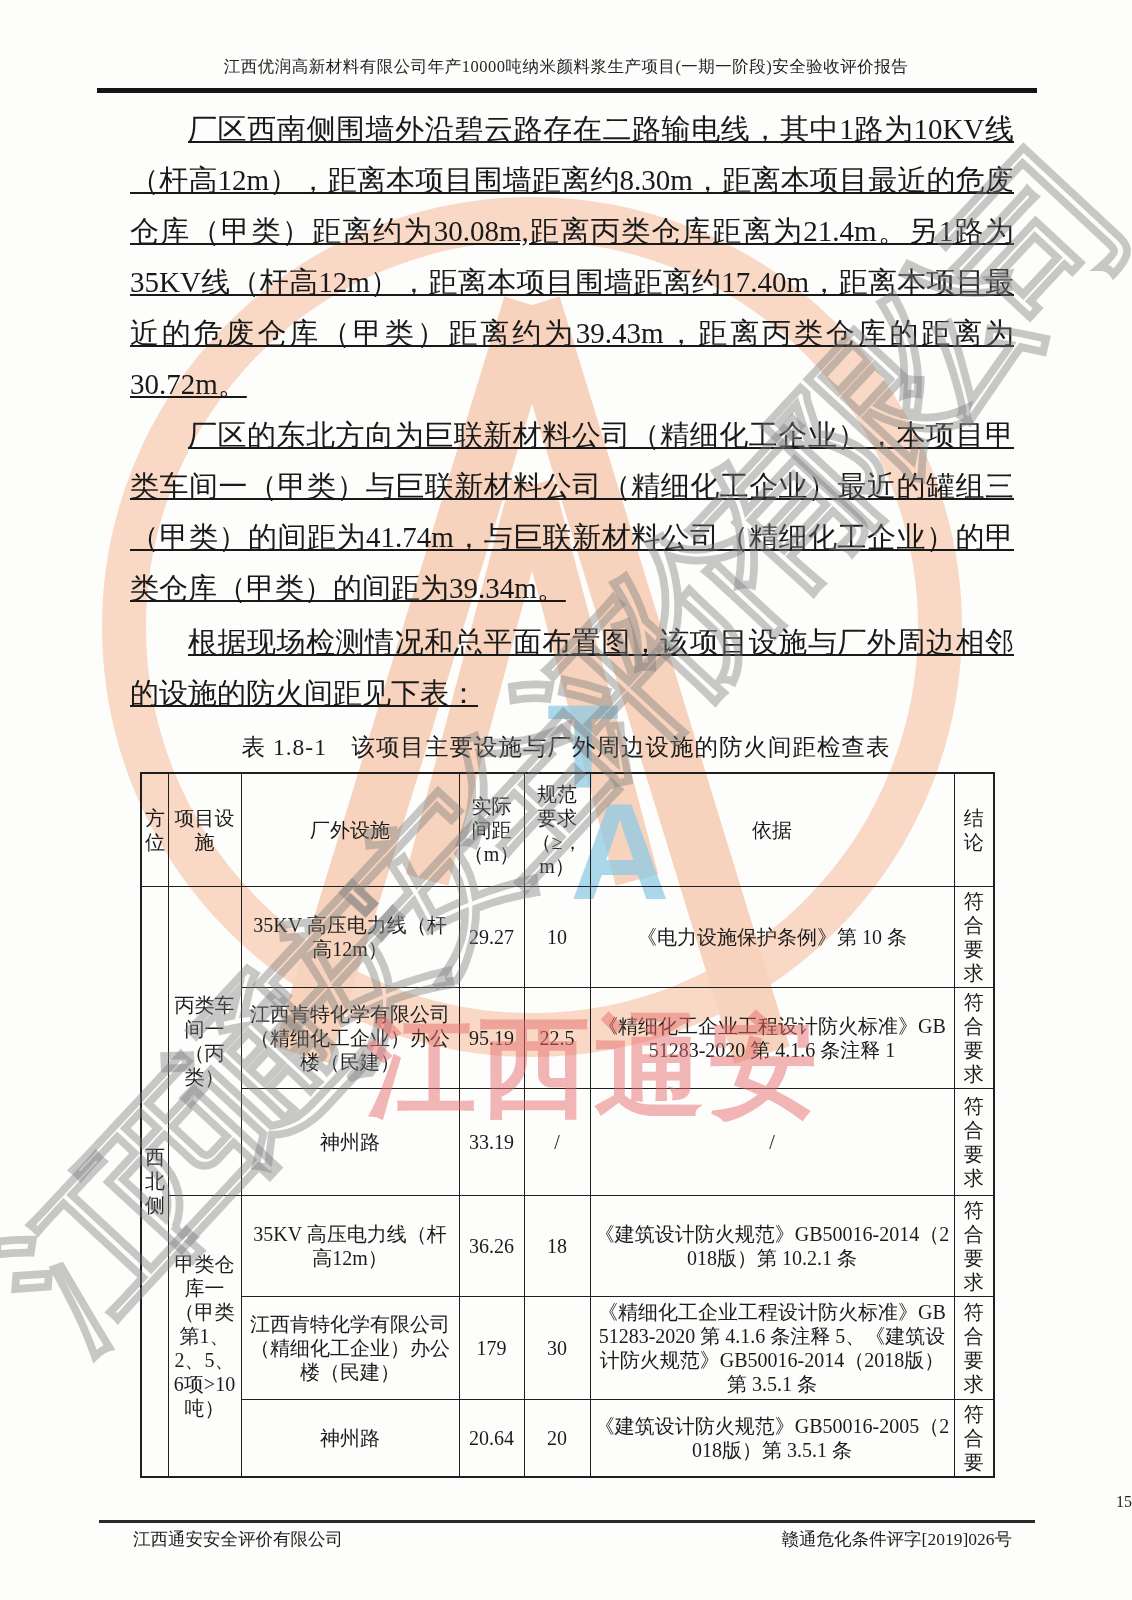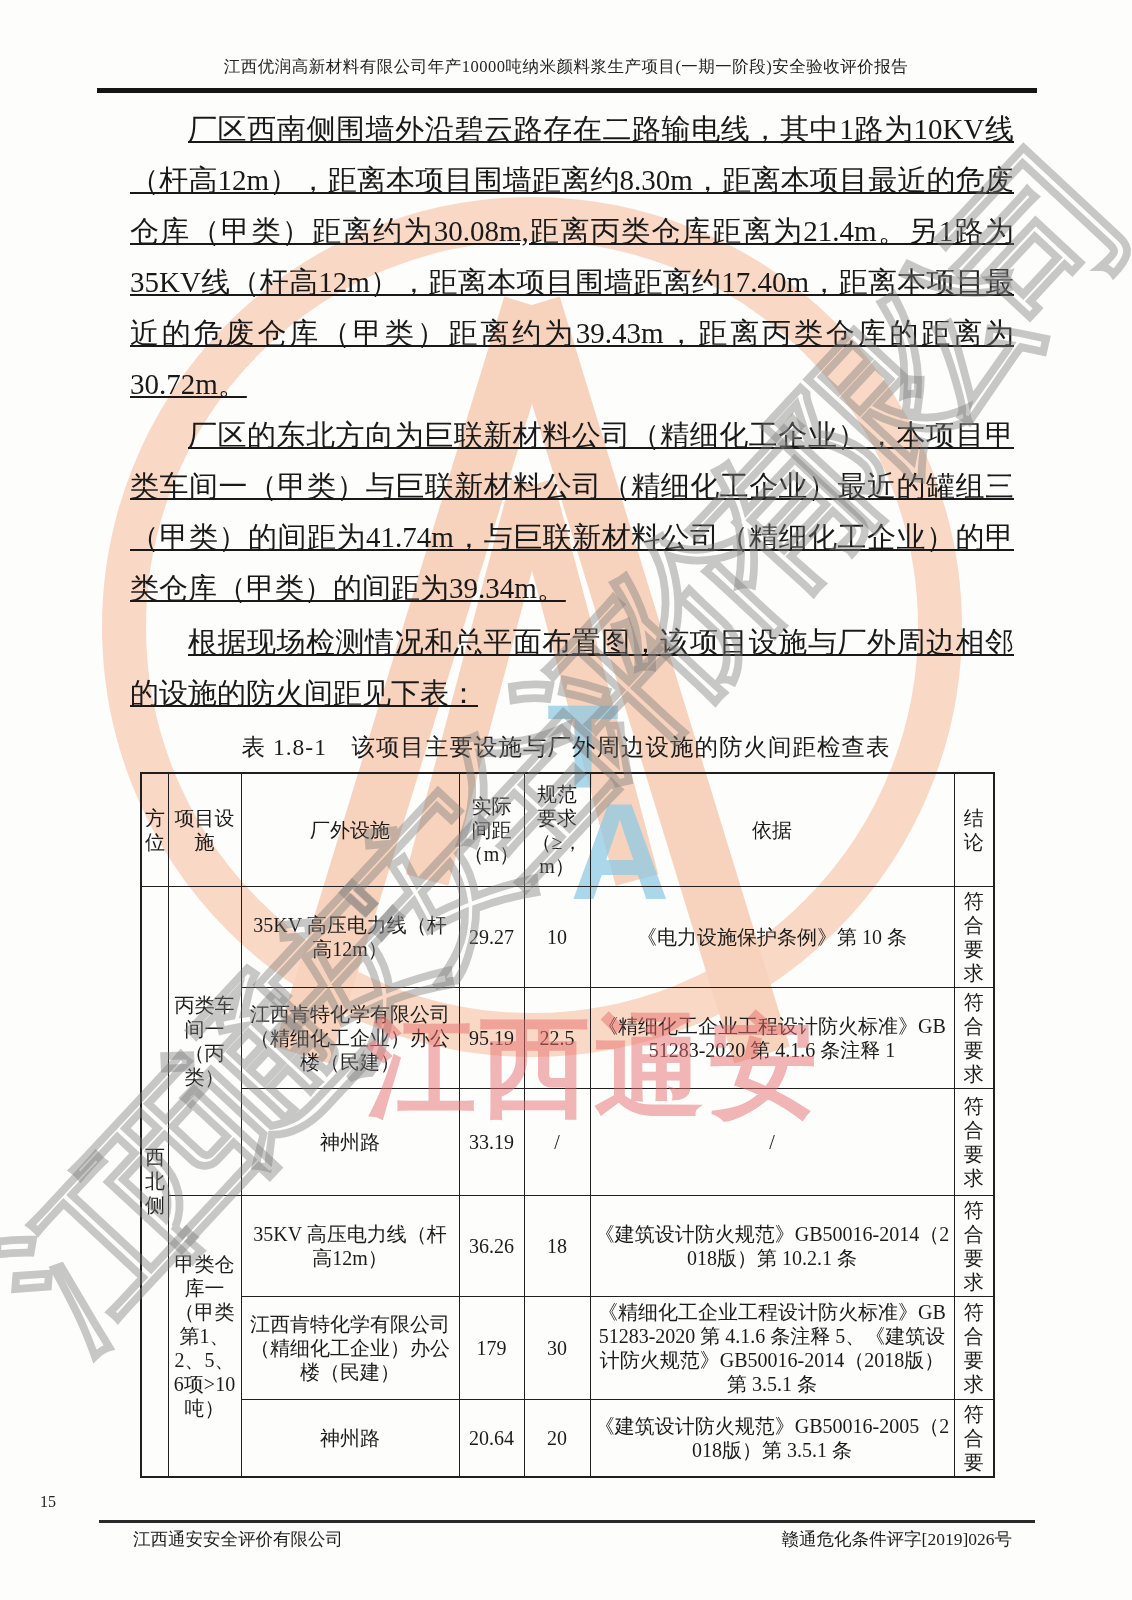--- a/index.html
+++ b/index.html
@@ -64,21 +64,21 @@
   }
   table.fire{border:2px solid #1f1f1f;}
   col.c-dir{width:27px;} col.c-proj{width:73px;} col.c-out{width:218px;}
   col.c-act{width:65px;} col.c-req{width:66px;} col.c-basis{width:364px;} col.c-con{width:40px;}
   td.narrow,th.narrow{padding:2px 2px;}
   td.concl,th.concl{padding:2px 9px;}
   tr.hrow{height:113px;}
   tr.r1{height:98px;} tr.r2{height:91px;} tr.r3{height:107px;}
   tr.r4{height:95px;} tr.r5{height:103px;} tr.r6{height:70px;}
   
-  .pageno{margin-top:15px;text-align:left;font-size:16px;color:#222;padding-left:40px;}
+  .pageno{margin-top:15px;text-align:right;font-size:16px;color:#222;padding-left:40px;}
   .footer-rule{margin:9px 97px 0 99px;border-top:3px solid #2a2a2a;}
   .footer-row{
     display:flex;justify-content:space-between;
     margin:4px 120px 0 133px;font-size:17.5px;color:#1d1d1d;
   }
 </style>
 </head>
 <body>
 
 <div class="page">

